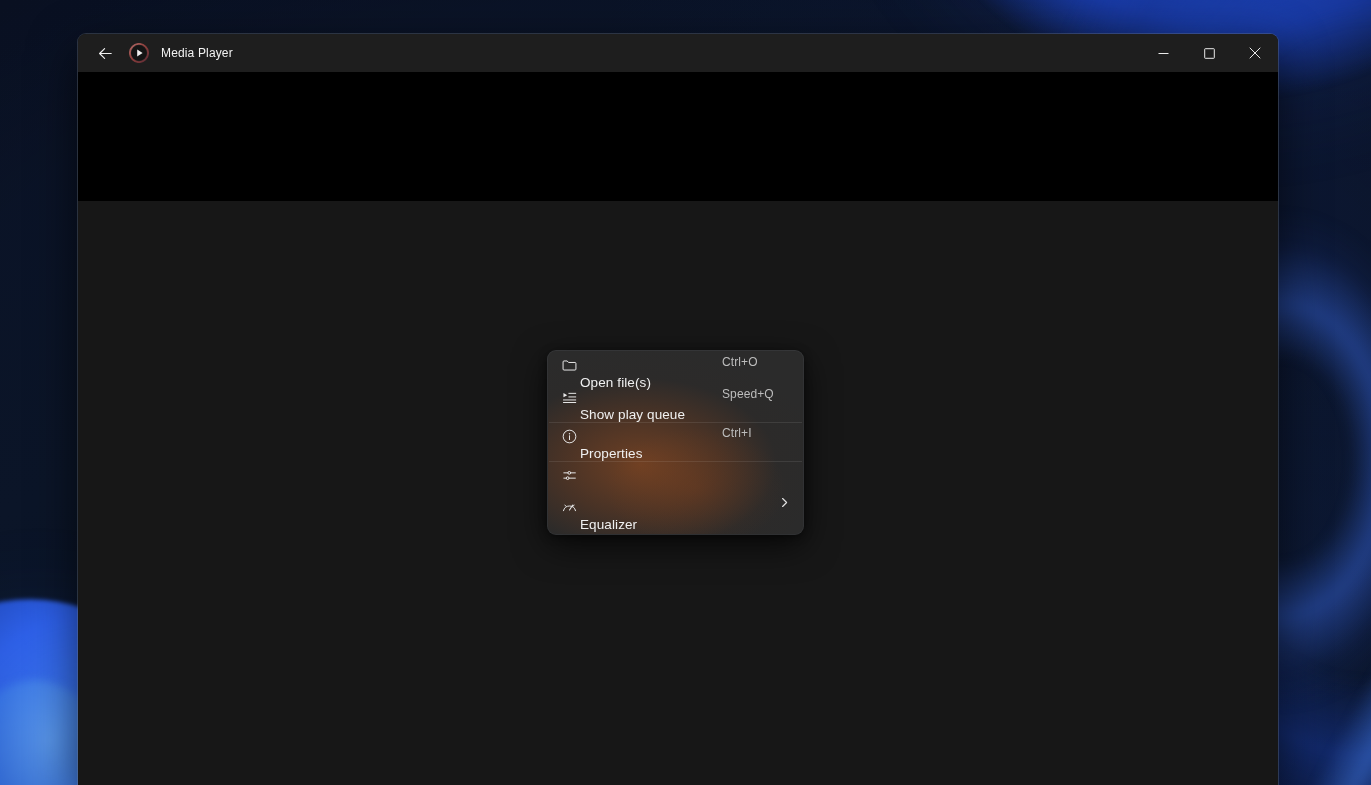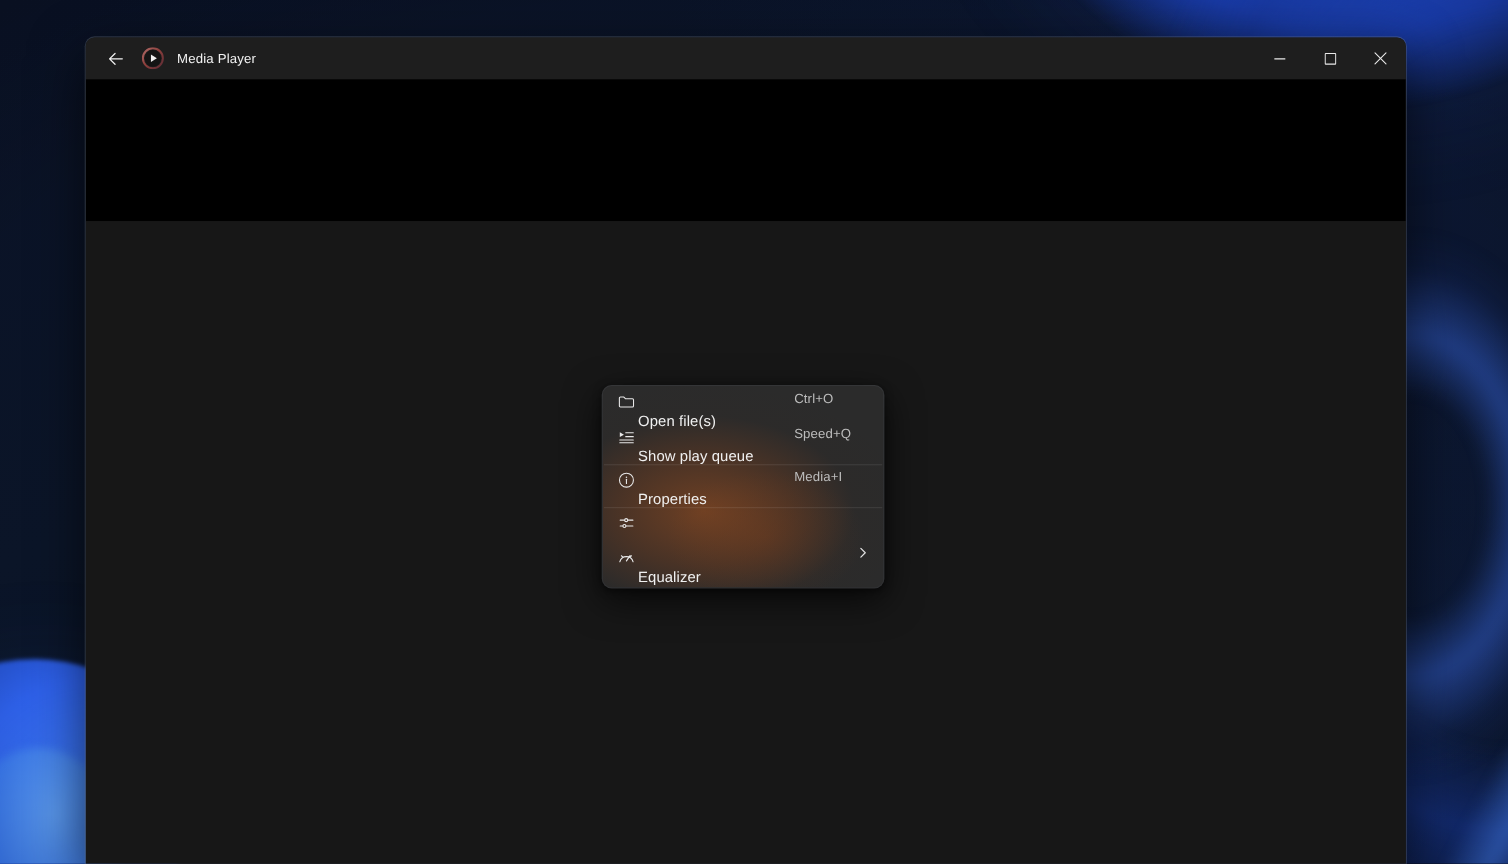--- a/index.html
+++ b/index.html
@@ -321,21 +321,21 @@
 
   <div class="menu-item">
     <span class="mi-icon">
       <svg width="17" height="17" viewBox="0 0 18 18" fill="none">
         <circle cx="9" cy="9" r="6.7" stroke="#e8e8e8" stroke-width="1.05"></circle>
         <path d="M9 8.2 V12.3" stroke="#e8e8e8" stroke-width="1.05" stroke-linecap="round"></path>
         <circle cx="9" cy="6.1" r=".72" fill="#e8e8e8"></circle>
       </svg>
     </span>
     <span class="mi-label">Properties</span>
-    <span class="mi-accel">Media+I</span>
+    <span class="mi-accel">Ctrl+I</span>
   </div>
 
   <div class="menu-sep"></div>
 
   <div class="menu-item">
     <span class="mi-icon">
       <svg width="17" height="17" viewBox="0 0 18 18" fill="none">
         <path d="M3 6.2 H7.3 M10.2 6.2 H15.2" stroke="#e8e8e8" stroke-width="1.05" stroke-linecap="round"></path>
         <circle cx="8.75" cy="6.2" r="1.45" stroke="#e8e8e8" stroke-width="1.05"></circle>
         <path d="M3 11.8 H5.6 M8.5 11.8 H15.2" stroke="#e8e8e8" stroke-width="1.05" stroke-linecap="round"></path>

